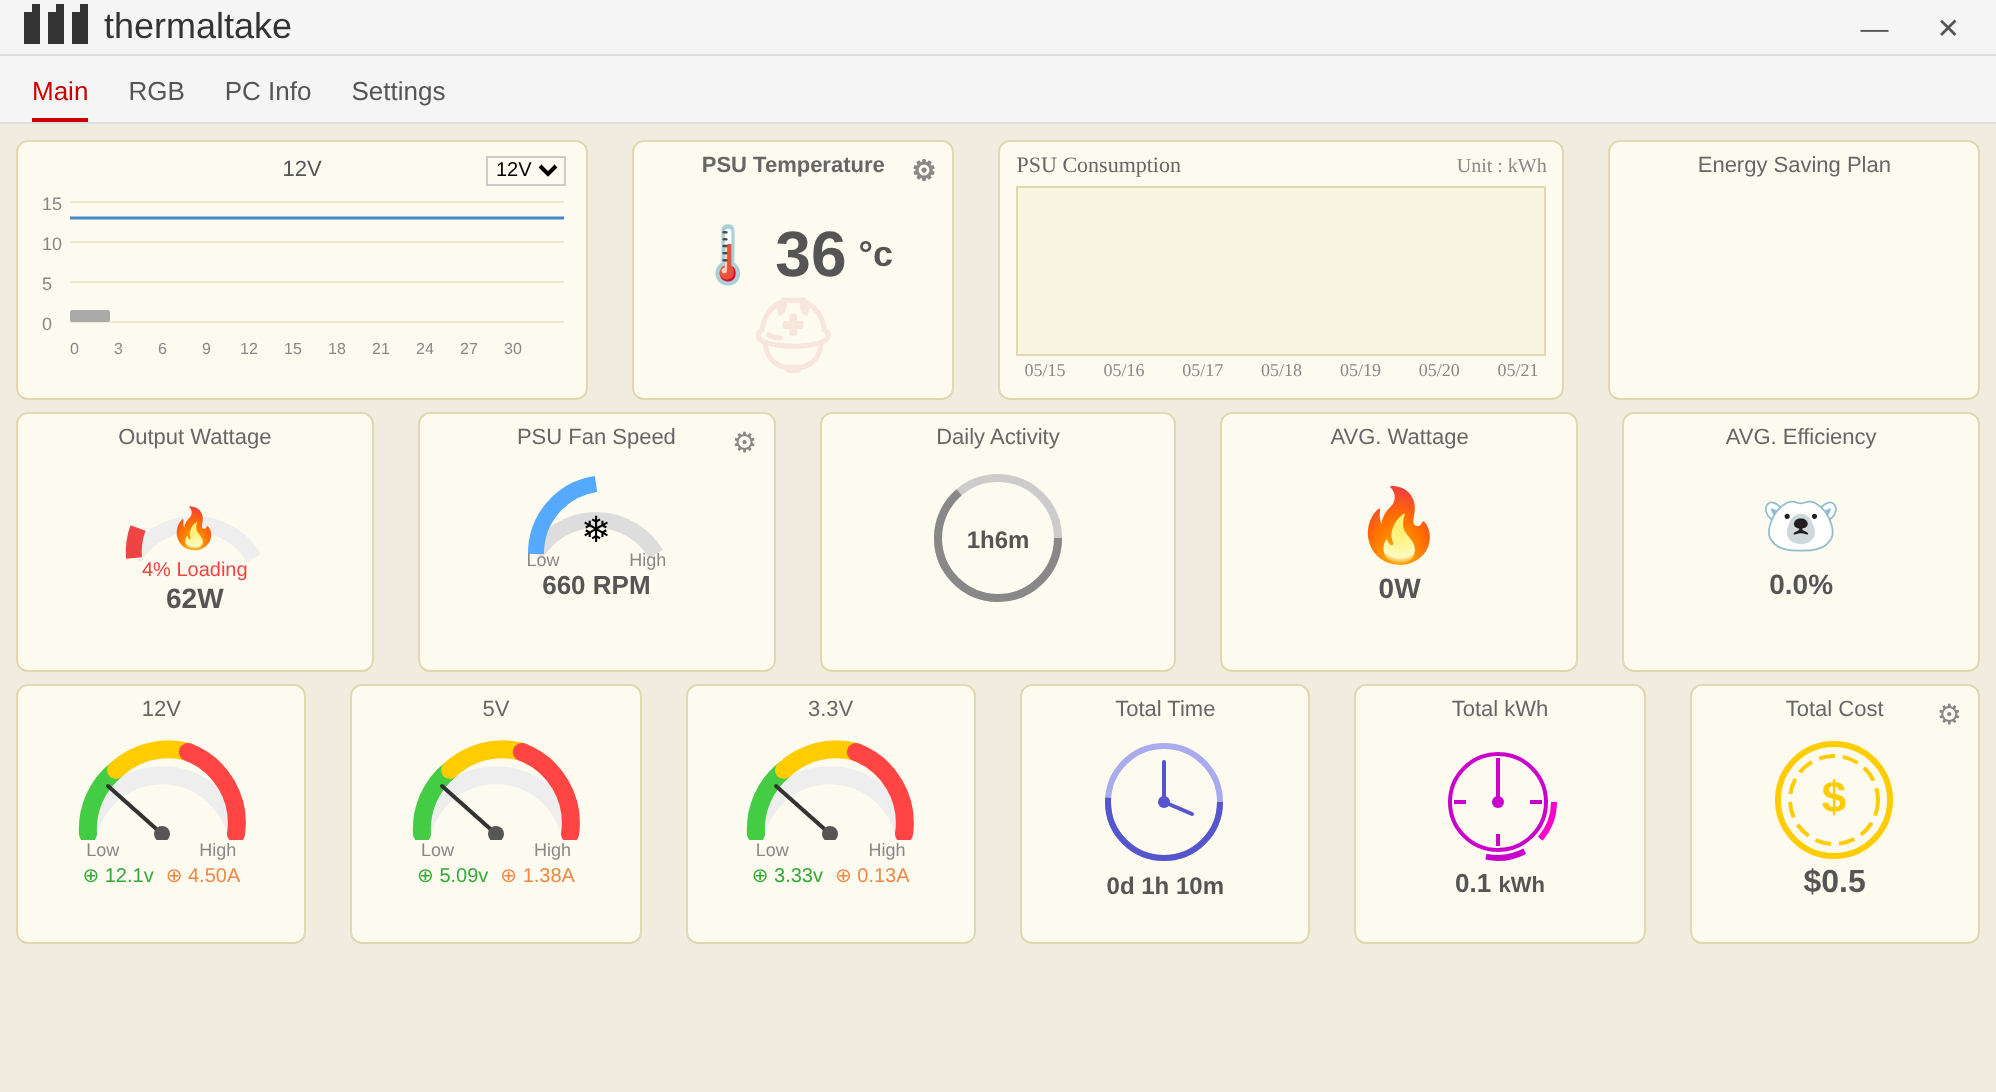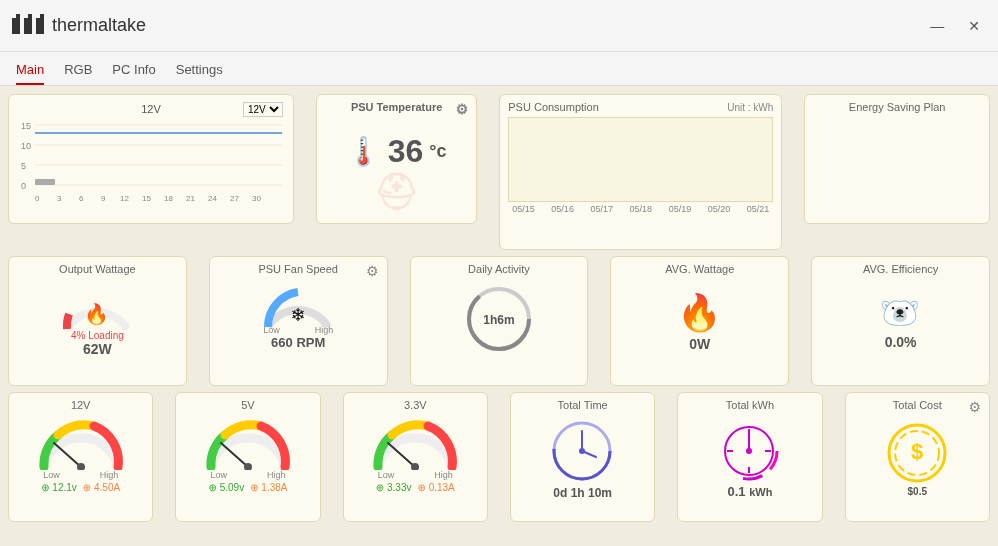--- a/index.html
+++ b/index.html
@@ -6,21 +6,21 @@
     body {
       font-family: Arial, sans-serif;
       background: #f0ede0;
       width: 998px;
       height: 546px;
       overflow: hidden;
       position: relative;
     }
     .title-bar {
       background: #f5f5f5;
-      height: 52px;
+      height: 28px;
       display: flex;
       align-items: center;
       justify-content: space-between;
       padding: 0 12px;
       border-bottom: 1px solid #ddd;
     }
     .title-bar-logo {
       display: flex;
       align-items: center;
       gap: 8px;
@@ -86,21 +86,22 @@
       width: 290px;
       height: 130px;
     }
     .card-psu-temp {
       width: 165px;
       height: 130px;
       font-weight: bold;
     }
     .card-psu-consumption {
       width: 290px;
-      height: 156px;
+      height: 130px;
+      font-family: Liberation Serif, serif;
     }
     .card-energy-saving {
       width: 190px;
       height: 130px;
     }
 
     
     .card-sm {
       flex: 1;
       height: 130px;
@@ -458,19 +459,19 @@
 
     <div class="card card-md">
       <div class="card-title">Total Cost</div>
       <span class="gear-icon">⚙</span>
       <div style="display:flex; flex-direction:column; align-items:center; justify-content:center; height:88px;">
         <svg width="65" height="65">
           <circle cx="32" cy="32" r="28" fill="none" stroke="#fc0" stroke-width="3"></circle>
           <circle cx="32" cy="32" r="22" fill="none" stroke="#fc0" stroke-width="2" stroke-dasharray="8 4"></circle>
           <text x="32" y="38" text-anchor="middle" font-size="22" fill="#fc0" font-weight="bold">$</text>
         </svg>
-        <div style="font-size:10px; color:#555; font-weight:bold; margin-top:0px;">$0.5</div>
+        <div style="font-size:16px; color:#555; font-weight:bold; margin-top:0px;">$0.5</div>
       </div>
     </div>
 
   </div>
 
 </div>
 
 </body></html>

